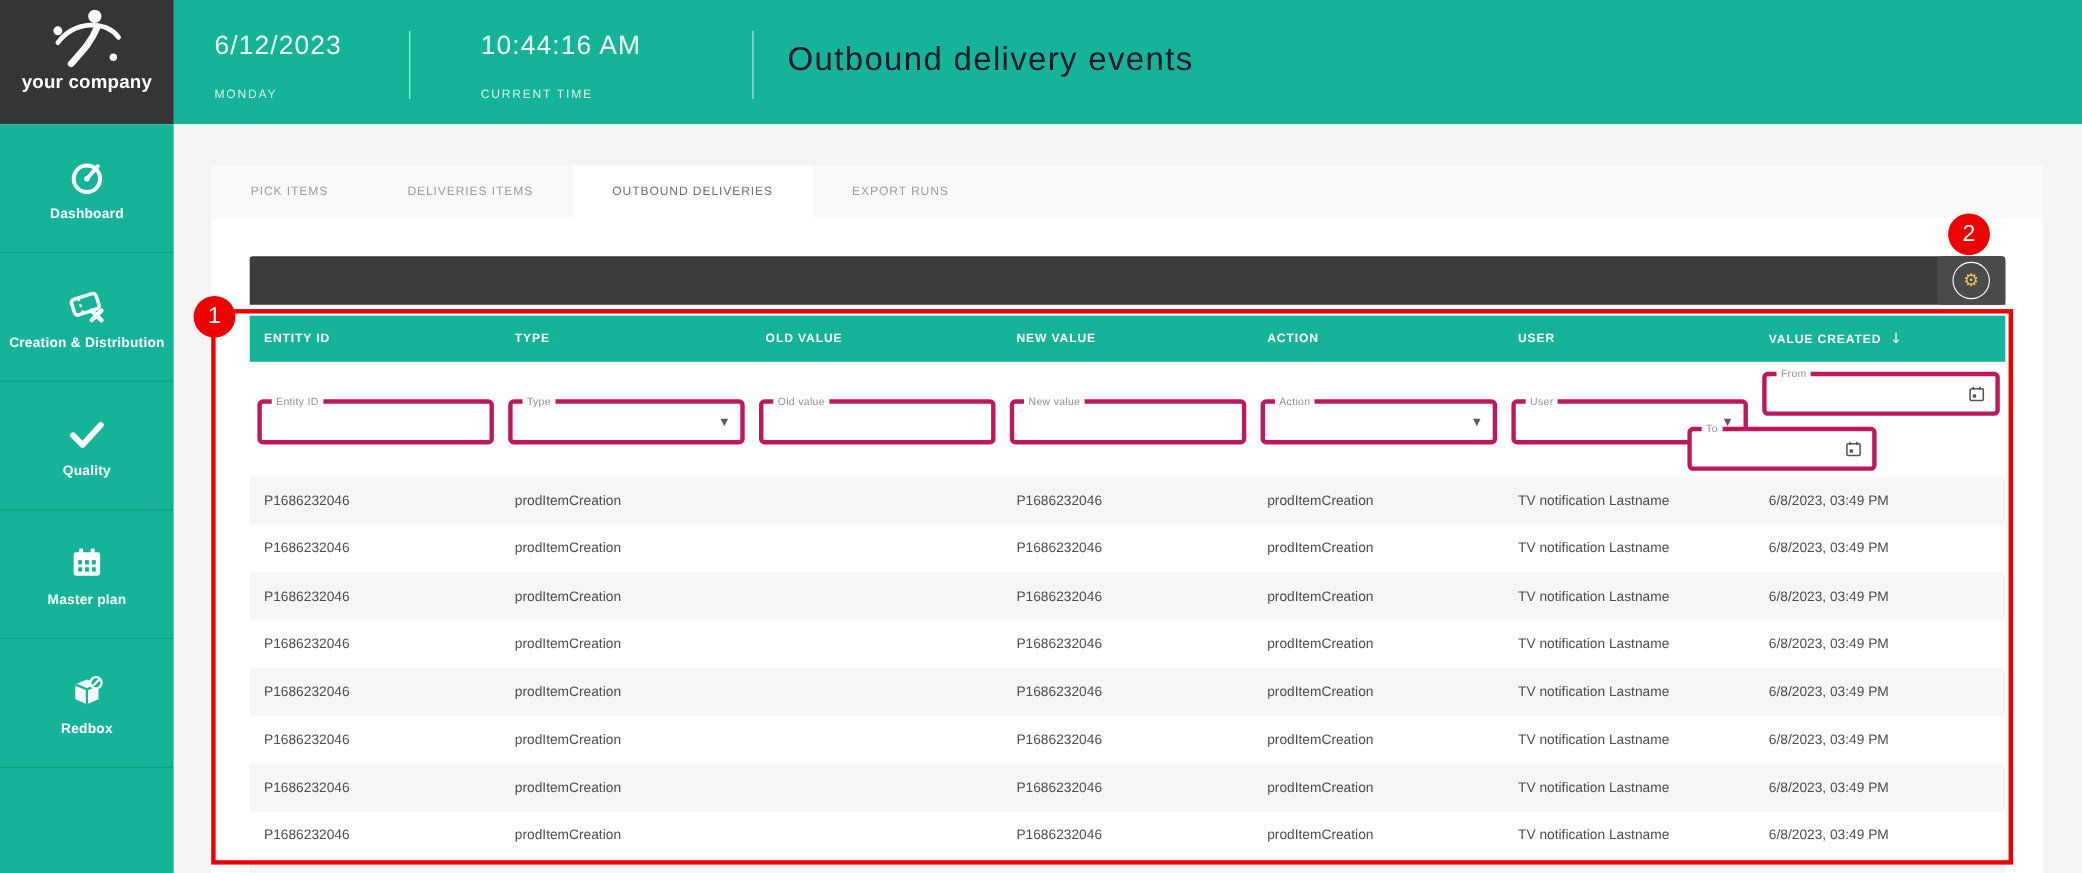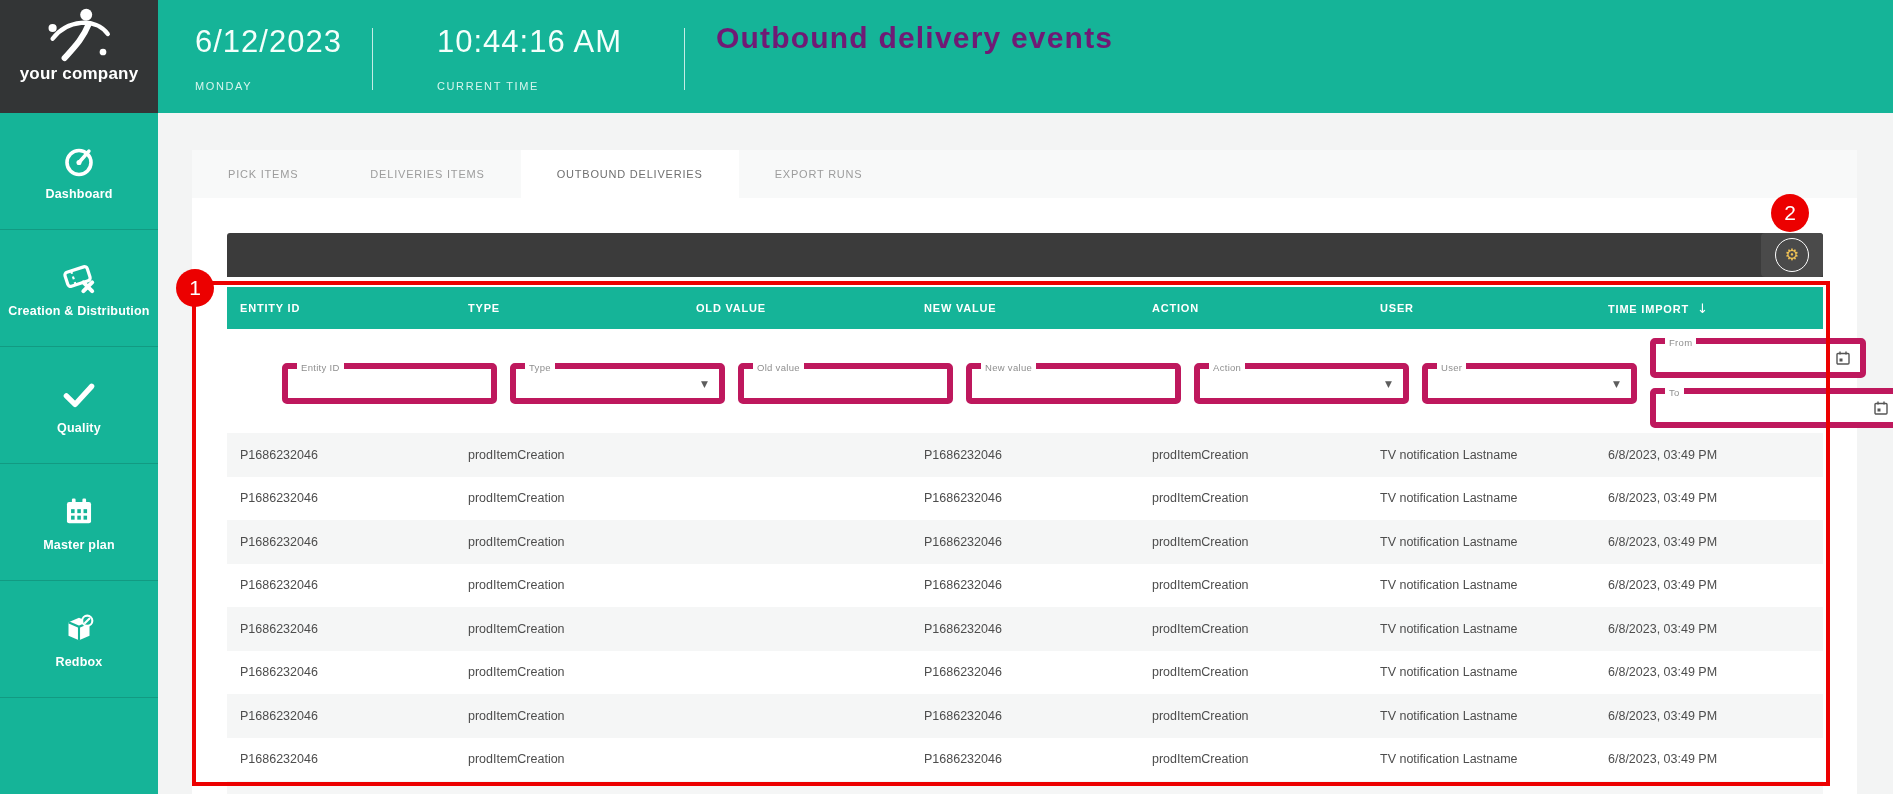--- a/index.html
+++ b/index.html
@@ -6,24 +6,24 @@
   body{font-family:"Liberation Sans", sans-serif;}
   .canvas{position:relative;width:1893px;height:794px;overflow:hidden;background:#ffffff;}
 
   
   .logo-block{position:absolute;left:0;top:0;width:158px;height:113px;background:#333536;
     display:flex;flex-direction:column;align-items:center;justify-content:flex-start;}
   .logo-art{margin-top:2px;}
   .logo-text{color:#ffffff;font-size:17px;font-weight:600;letter-spacing:.2px;margin-top:-6px;}
   .top-header{position:absolute;left:158px;top:0;right:0;height:113px;background:#15b498;}
   .hgroup{position:absolute;top:24px;}
-  .hbig{font-size:31px;font-weight:300;color:#f4fffb;letter-spacing:1px;line-height:36px;}
+  .hbig{font-size:24px;font-weight:300;color:#f4fffb;letter-spacing:1px;line-height:36px;}
   .hsub{font-size:11px;letter-spacing:1.6px;color:#d8f6ee;margin-top:20px;}
   .hsep{position:absolute;top:28px;width:1px;height:62px;background:rgba(255,255,255,.75);}
-  .htitle{position:absolute;top:20px;font-size:30px;font-weight:700;color:#701a75;letter-spacing:1.2px;line-height:36px;}
+  .htitle{position:absolute;top:37px;font-size:30px;font-weight:400;color:#0f172a;letter-spacing:1.2px;line-height:36px;}
 
   
   .sidebar{position:absolute;left:0;top:113px;width:158px;bottom:0;background:#15b498;}
   .side-item{height:116px;display:flex;flex-direction:column;align-items:center;justify-content:center;
     border-bottom:1px solid rgba(0,0,0,.14);cursor:pointer;}
   .side-icon{height:40px;display:flex;align-items:center;justify-content:center;margin-bottom:6px;}
   .side-label{color:#ffffff;font-size:12.5px;letter-spacing:.2px;white-space:nowrap;font-weight:bold;}
 
   
   .main-bg{position:absolute;left:158px;top:113px;right:0;bottom:0;background:#f3f4f4;}
@@ -41,21 +41,21 @@
   .gear-glyph{font-size:16px;color:#f0c255;line-height:1;font-family:"DejaVu Sans", sans-serif;}
 
   
   .thead{position:absolute;left:227px;top:287px;width:1596px;height:42px;background:#15b498;display:flex;align-items:center;}
   .hcell{width:228px;box-sizing:border-box;padding-left:13px;color:#ffffff;font-size:11px;font-weight:600;
     letter-spacing:.8px;white-space:nowrap;}
   .sort-arrow{display:inline-block;margin-left:8px;font-size:13px;font-weight:400;cursor:pointer;
     font-family:"DejaVu Sans", sans-serif;}
 
   .filters{position:absolute;left:227px;top:329px;width:1596px;height:104px;background:#ffffff;}
-  .fbox{position:absolute;background:#ffffff;border:6px solid #be185d;border-radius:5px;box-sizing:border-box;margin-left:48px;}
+  .fbox{position:absolute;background:#ffffff;border:4px solid #be185d;border-radius:5px;box-sizing:border-box;}
   .flabel{position:absolute;top:-7px;left:9px;font-size:9.5px;color:#8f8f8f;background:#ffffff;padding:0 4px;letter-spacing:.3px;}
   .fbox input{width:100%;height:100%;border:none;outline:none;background:transparent;padding:0 10px;
     font-size:13px;color:#444;box-sizing:border-box;font-family:"Liberation Sans", sans-serif;}
   .caret{position:absolute;right:11px;top:50%;transform:translateY(-50%);font-size:9px;color:#5d5d5d;cursor:pointer;
     font-family:"DejaVu Sans", sans-serif;}
   .cal{position:absolute;right:9px;top:50%;transform:translateY(-50%);cursor:pointer;display:flex;}
 
   .tbody{position:absolute;left:227px;top:433px;width:1596px;}
   .trow{display:flex;height:43.5px;align-items:center;}
   .trow:nth-child(odd){background:#f5f6f6;}
@@ -182,21 +182,21 @@
   </div>
 
   <div class="thead">
     <div class="hcell">ENTITY ID</div>
     <div class="hcell">TYPE</div>
     <div class="hcell">OLD VALUE</div>
     <div class="hcell">NEW VALUE</div>
     <div class="hcell">ACTION</div>
     <div class="hcell">USER</div>
     <div class="hcell">
-      <span>TIME IMPORT</span><span class="sort-arrow">↓</span>
+      <span>VALUE CREATED</span><span class="sort-arrow">↓</span>
     </div>
   </div>
 
   <div class="filters">
     <div class="fbox" style="left:7px;top:34px;width:215px;height:41px;">
       <span class="flabel">Entity ID</span>
       <input style="">
     </div>
     <div class="fbox" style="left:235px;top:34px;width:215px;height:41px;">
       <span class="flabel">Type</span>
@@ -225,21 +225,21 @@
       <span class="flabel">From</span>
       <input style="">
       <span class="cal">
         <svg width="16" height="16" viewBox="0 0 16 16">
           <rect x="2" y="3.5" width="12" height="10.5" rx="1" fill="none" stroke="#555" stroke-width="1.4"></rect>
           <path d="M5 1.5 V4.5 M11 1.5 V4.5" stroke="#555" stroke-width="1.4"></path>
           <rect x="4.5" y="8.5" width="3" height="3" fill="#555"></rect>
         </svg>
       </span>
     </div>
-    <div class="fbox" style="left:1375px;top:59px;width:254px;height:40px;">
+    <div class="fbox" style="left:1307px;top:59px;width:172px;height:40px;">
       <span class="flabel">To</span>
       <input style="">
       <span class="cal">
         <svg width="16" height="16" viewBox="0 0 16 16">
           <rect x="2" y="3.5" width="12" height="10.5" rx="1" fill="none" stroke="#555" stroke-width="1.4"></rect>
           <path d="M5 1.5 V4.5 M11 1.5 V4.5" stroke="#555" stroke-width="1.4"></path>
           <rect x="4.5" y="8.5" width="3" height="3" fill="#555"></rect>
         </svg>
       </span>
     </div>

